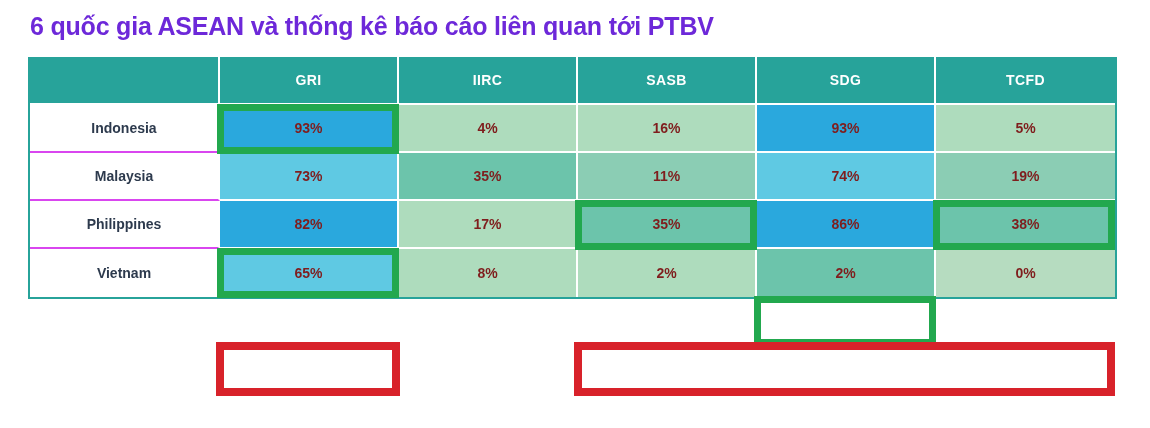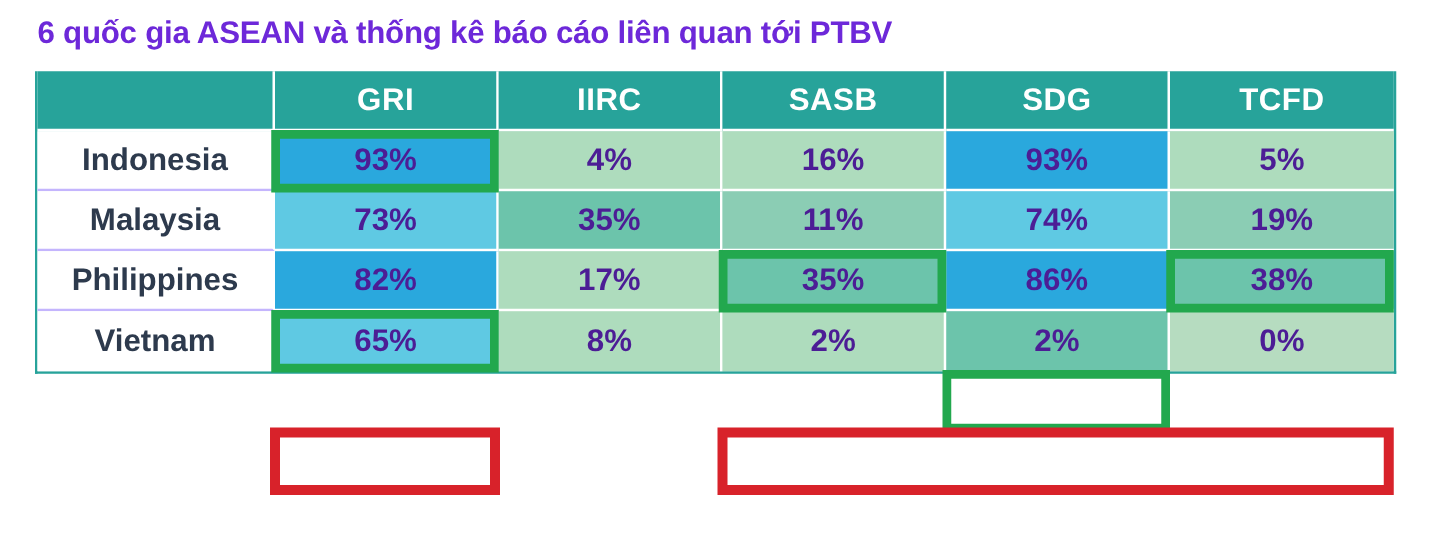--- a/index.html
+++ b/index.html
@@ -43,21 +43,21 @@
   table.matrix col.c-country { width: 190px; }
   table.matrix col.c-metric  { width: 179px; }
 
   table.matrix th,
   table.matrix td {
     padding: 0;
     margin: 0;
     height: 48px;
     text-align: center;
     vertical-align: middle;
-    font-size: 25px;
+    font-size: 14px;
     font-weight: bold;
     position: relative;
     box-sizing: border-box;
   }
 
   
   thead th {
     background: #27a39a;
     color: #ffffff;
     font-size: 20px;
@@ -71,28 +71,28 @@
   }
   thead th:last-child { border-right: none; margin-left: 30px; }
 
   
   td.country {
     background: #ffffff;
     color: #2d3a4d;
     text-align: left;
     padding-left: 15px;
     font-size: 19.5px;
-    border-bottom: 2px solid #c4b5fd;
+    border-bottom: 2px solid #d946ef;
     border-right: 2px solid #ffffff;
   }
   tbody tr:last-child td.country { border-bottom: none; }
 
   
   td.val {
-    color: #4c1d95;
+    color: #7f1d1d;
     border-right: 2px solid #ffffff;
     border-bottom: 2px solid #ffffff;
   }
   td.val:last-child { border-right: none; }
   tbody tr:last-child td.val { border-bottom: none; }
 
   
   .sw-blue-dark  { background: #2aa8dd; }
   .sw-blue-light { background: #5fc9e3; }
   .sw-green-mid  { background: #6cc4ab; }

